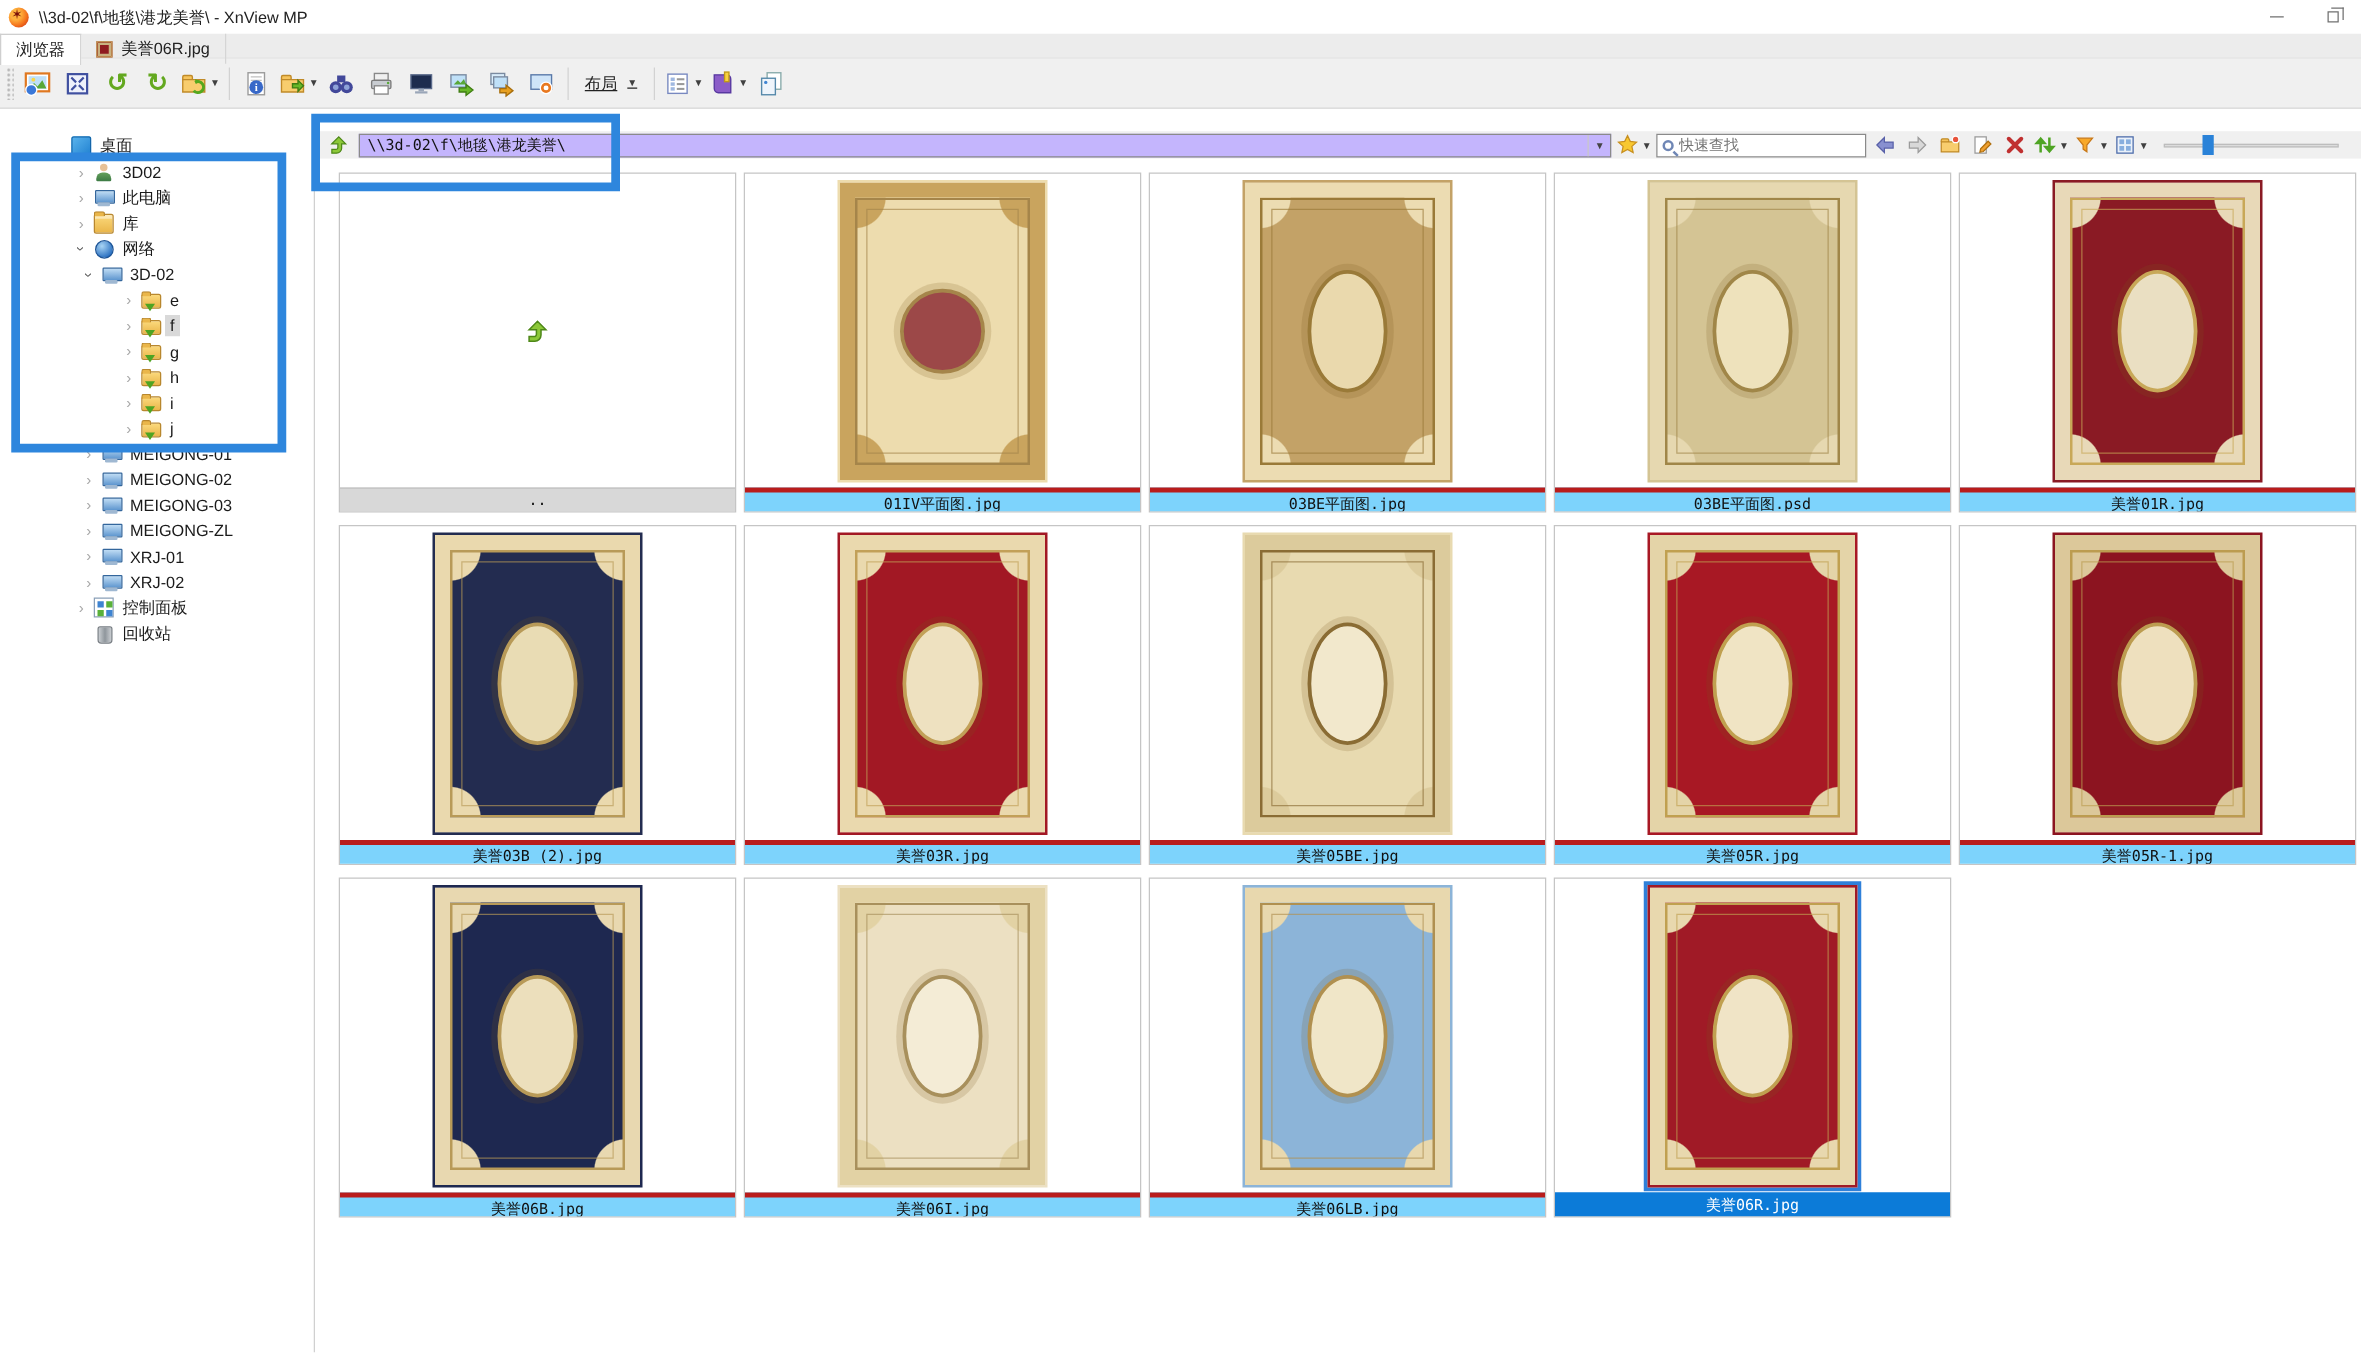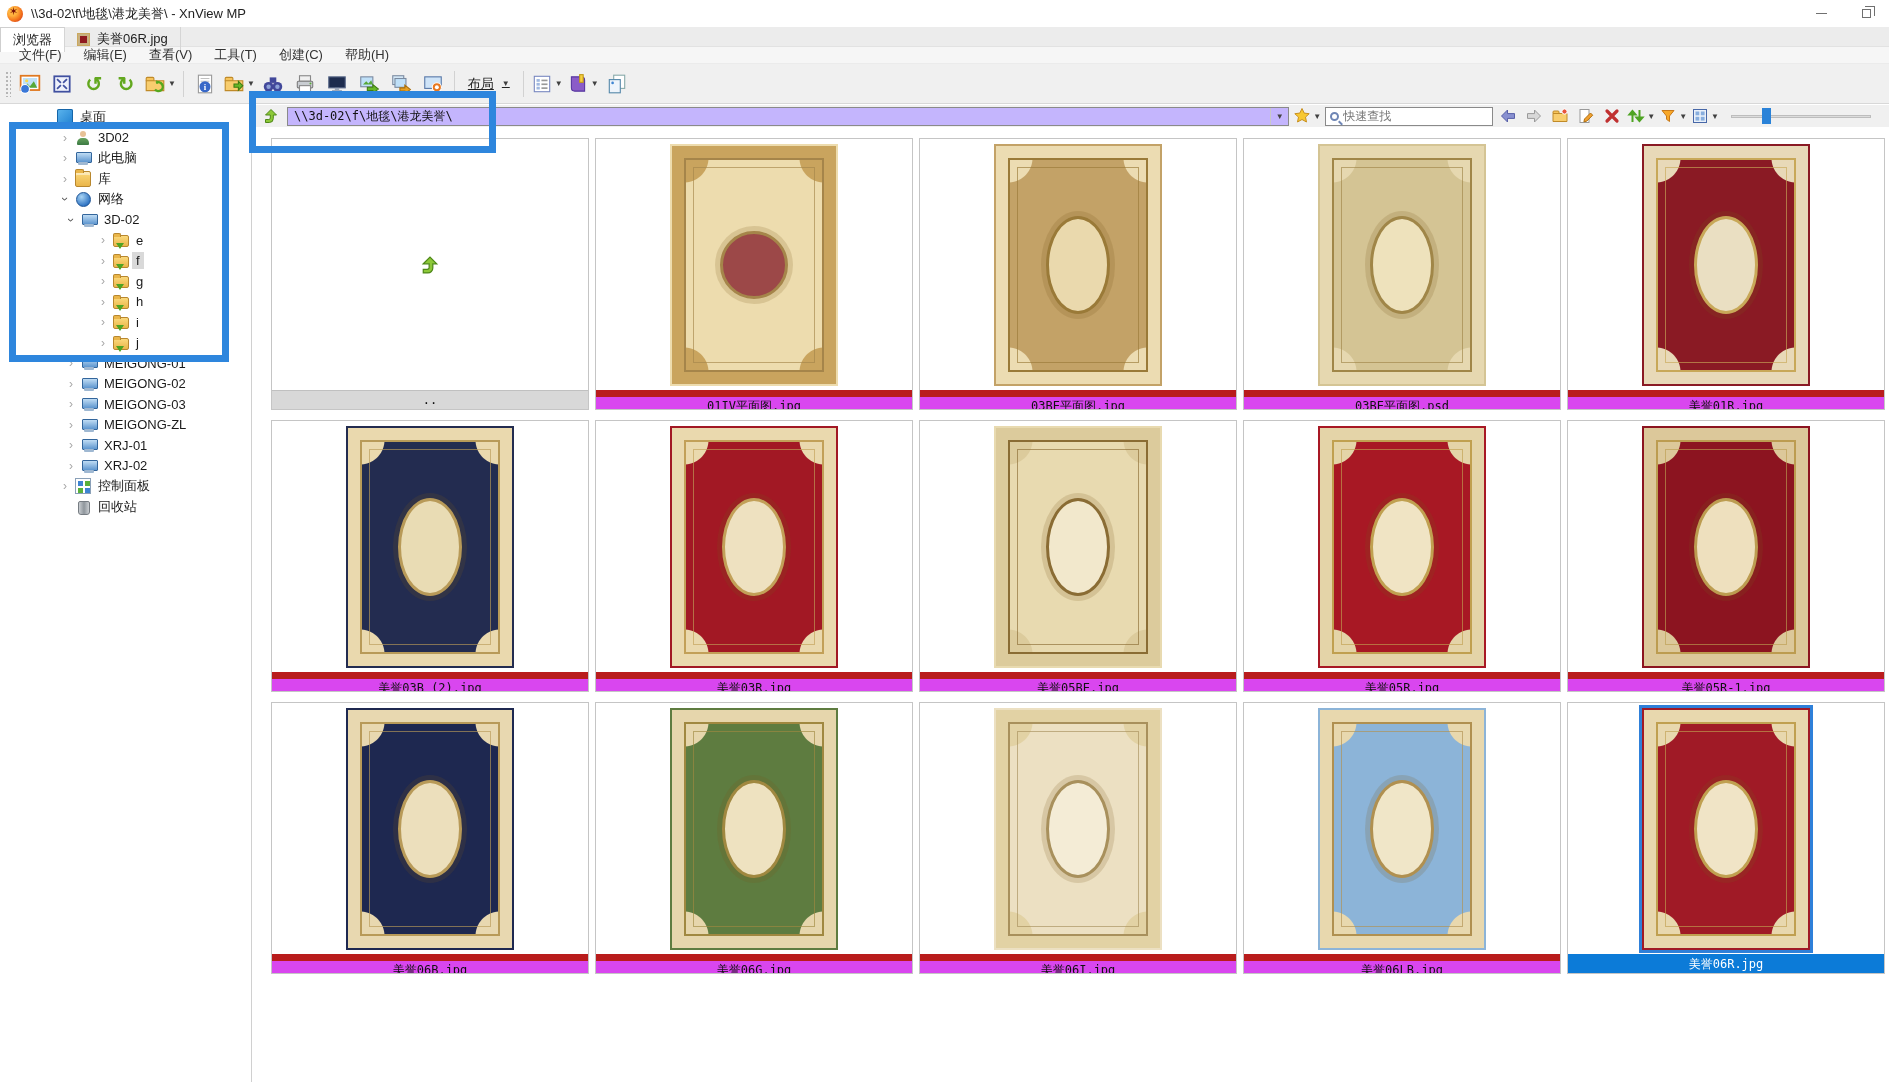--- a/index.html
+++ b/index.html
@@ -115,21 +115,21 @@
   .ic-recycle::before { content:""; position:absolute; left:3px; top:2px; width:10px; height:12px;
         background:linear-gradient(90deg,#c9cdd1,#8f969c,#c9cdd1); border-radius:2px 2px 3px 3px;
         border:1px solid #767c82; }
 
   
   .gridarea { position:absolute; left:255px; right:0; top:127px; bottom:0; background:#fff;
               padding:11px 0 0 16px; }
   .grid { display:grid; grid-template-columns:repeat(5,318px); gap:10px 6px; }
   .cell { height:272px; border:1px solid #c5c5c5; background:#fff; display:flex; flex-direction:column; }
   .thumbarea { flex:1; display:flex; align-items:center; justify-content:center; overflow:hidden; }
-  .cellname { height:19px; line-height:18px; background:#d946ef; border-top:7px solid #b91c1c;
+  .cellname { height:19px; line-height:18px; background:#7dd3fc; border-top:4px solid #b91c1c;
               text-align:center; font-family:"DejaVu Sans Mono", monospace; font-size:12px; color:#111;
               white-space:nowrap; overflow:hidden; }
   .cell.parent .cellname { background:#d8d8d8; border-top:1px solid #c0c0c0; }
   .cell.selected .cellname { background:#0c7bd8; color:#fff; border-top:1px solid #0c7bd8; }
   .thumbbox { padding:0; border:3px solid transparent; }
   .cell.selected .thumbbox { border-color:#2f80d9; background:#fff; padding:2px; }
 
   .carpet { width:164px; height:238px; position:relative;
             border:12px solid var(--bd); outline:2px solid var(--fd);
             background:
@@ -175,28 +175,20 @@
   <div class="tabbar">
     <div class="tab active">
       <span>浏览器</span>
     </div>
     <div class="tab">
       <span class="tabthumb"></span>
       <span>美誉06R.jpg</span>
     </div>
   </div>
 
-  <div class="menubar">
-    <span class="menuitem">文件(F)</span>
-    <span class="menuitem">编辑(E)</span>
-    <span class="menuitem">查看(V)</span>
-    <span class="menuitem">工具(T)</span>
-    <span class="menuitem">创建(C)</span>
-    <span class="menuitem">帮助(H)</span>
-  </div>
 
   <div class="toolbar">
     <span class="grip"></span>
 
     <div class="tbtn">
       <svg class="i20" viewBox="0 0 20 20">
         <rect x="1.5" y="2.5" width="17" height="13" fill="#fff" stroke="#e07820" stroke-width="1.6"></rect>
         <rect x="3.5" y="4.5" width="13" height="9" fill="#bfe0f8"></rect>
         <circle cx="7" cy="7" r="1.4" fill="#f8d84a"></circle>
         <path d="M3.5 13.5 l4-4 2.5 2.5 3.5-4.5 3 6 z" fill="#58a838"></path>
@@ -603,28 +595,20 @@
 
       <div class="cell">
         <div class="thumbarea">
             <div class="thumbbox">
               <div class="carpet" style="--bd: #e8d8b0; --fd: #1e2850; --md: #ecdfbc; --ac: #b89a58;"></div>
             </div>
           </div>
         <div class="cellname">美誉06B.jpg</div>
       </div>
 
-      <div class="cell">
-        <div class="thumbarea">
-            <div class="thumbbox">
-              <div class="carpet" style="--bd: #e6d6ac; --fd: #5e7c40; --md: #eee2c0; --ac: #a08840;"></div>
-            </div>
-          </div>
-        <div class="cellname">美誉06G.jpg</div>
-      </div>
 
       <div class="cell">
         <div class="thumbarea">
             <div class="thumbbox">
               <div class="carpet" style="--bd: #e2d2a4; --fd: #ece0c2; --md: #f4ecd6; --ac: #a8905c;"></div>
             </div>
           </div>
         <div class="cellname">美誉06I.jpg</div>
       </div>
 

